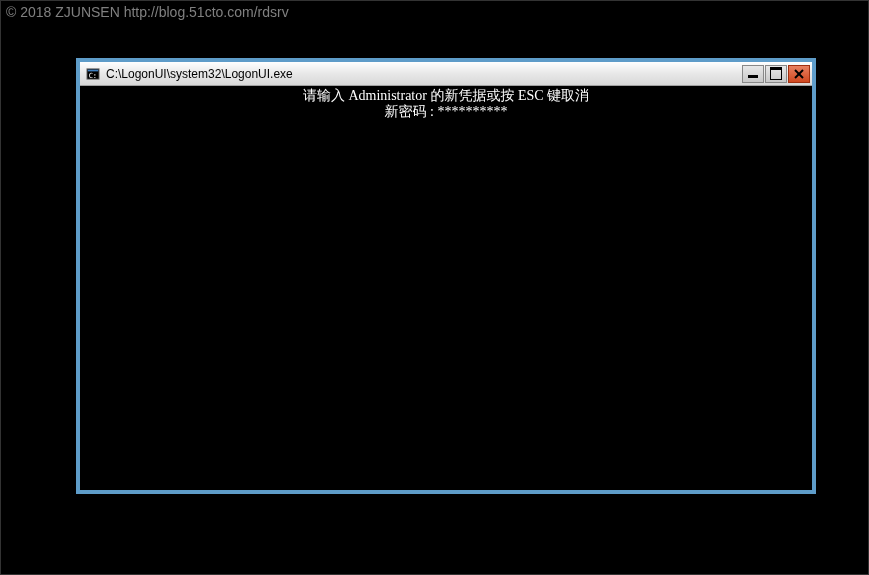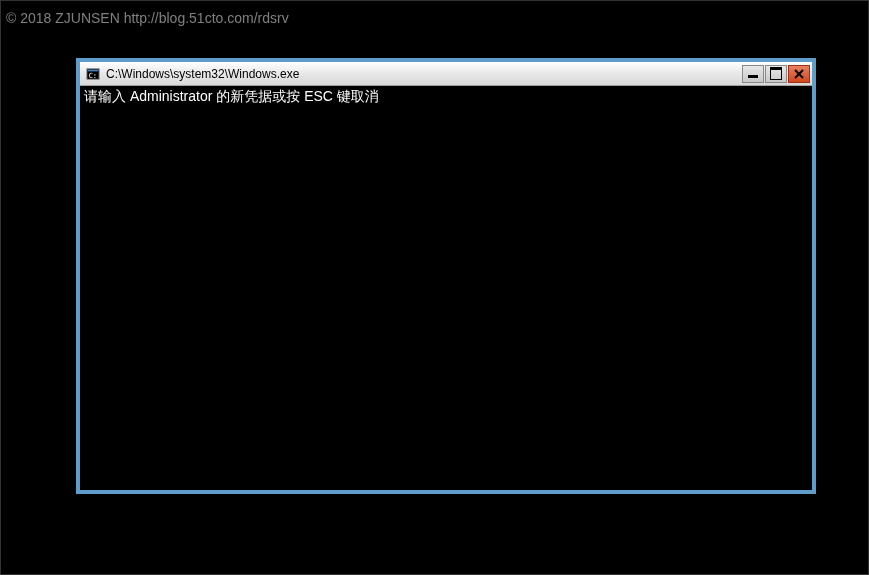--- a/index.html
+++ b/index.html
@@ -12,21 +12,21 @@
       width: 869px;
       height: 575px;
       background: #000000;
       position: relative;
       font-family: "Segoe UI", Tahoma, sans-serif;
       overflow: hidden;
     }
     
     .watermark {
       position: absolute;
-      top: 10px;
+      top: 4px;
       left: 6px;
       color: #808080;
       font-size: 14px;
       font-family: Arial, sans-serif;
       z-index: 100;
     }
     
     .outer-border {
       position: absolute;
       top: 0;
@@ -120,27 +120,28 @@
       border-color: #a03010;
     }
     
     .btn-close svg {
       width: 10px;
       height: 10px;
     }
     
     .console-body {
       padding: 2px 4px;
-      font-family: Liberation Sans, sans-serif;
+      font-family: Liberation Serif, serif;
       font-size: 14px;
       line-height: 16px;
       color: #ffffff;
       background: #000000;
       height: calc(100% - 24px);
       white-space: pre;
+      text-align: center;
     }
     
     .console-line {
       display: block;
     }
     
     .cursor {
       display: inline-block;
       width: 8px;
       height: 3px;
@@ -158,26 +159,26 @@
 
 <div class="window">
   <div class="titlebar">
     <span class="titlebar-icon">
       <svg viewBox="0 0 16 16">
         <rect x="1" y="2" width="14" height="12" fill="#000000" stroke="#888888" stroke-width="1"></rect>
         <rect x="2" y="3" width="12" height="2" fill="#4080c0"></rect>
         <text x="3" y="12" font-size="8" fill="#ffffff" font-family="monospace">C:</text>
       </svg>
     </span>
-    <span class="titlebar-title">C:\Windows\system32\Windows.exe</span>
+    <span class="titlebar-title">C:\LogonUI\system32\LogonUI.exe</span>
     <div class="titlebar-buttons">
       <div class="titlebar-btn btn-min"></div>
       <div class="titlebar-btn btn-max"></div>
       <div class="titlebar-btn btn-close">
         <svg viewBox="0 0 10 10">
           <line x1="1" y1="1" x2="9" y2="9" stroke="#000000" stroke-width="2"></line>
           <line x1="9" y1="1" x2="1" y2="9" stroke="#000000" stroke-width="2"></line>
         </svg>
       </div>
     </div>
   </div>
-  <div class="console-body"><span class="console-line">请输入 Administrator 的新凭据或按 ESC 键取消</span></div>
+  <div class="console-body"><span class="console-line">请输入 Administrator 的新凭据或按 ESC 键取消</span><span class="console-line"><span>新密码 : </span><span>**********</span></span></div>
 </div>
 
 </body></html>

